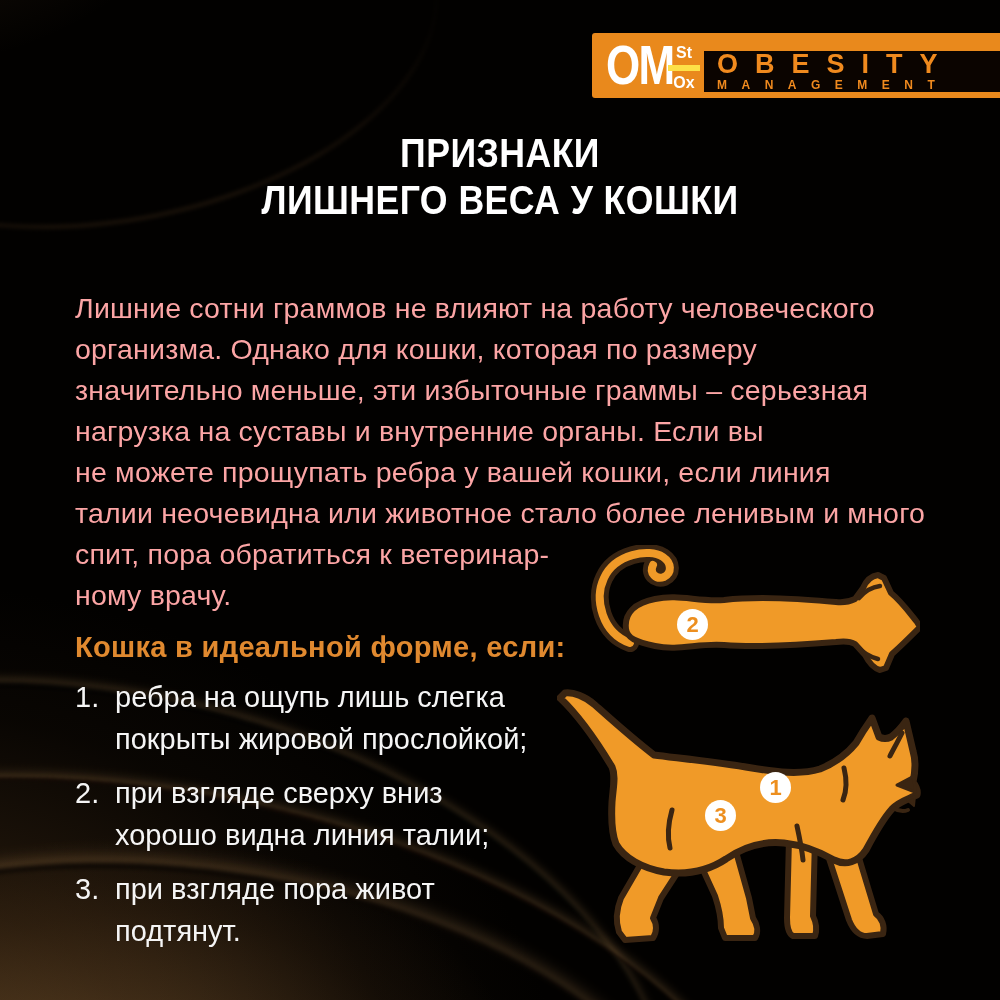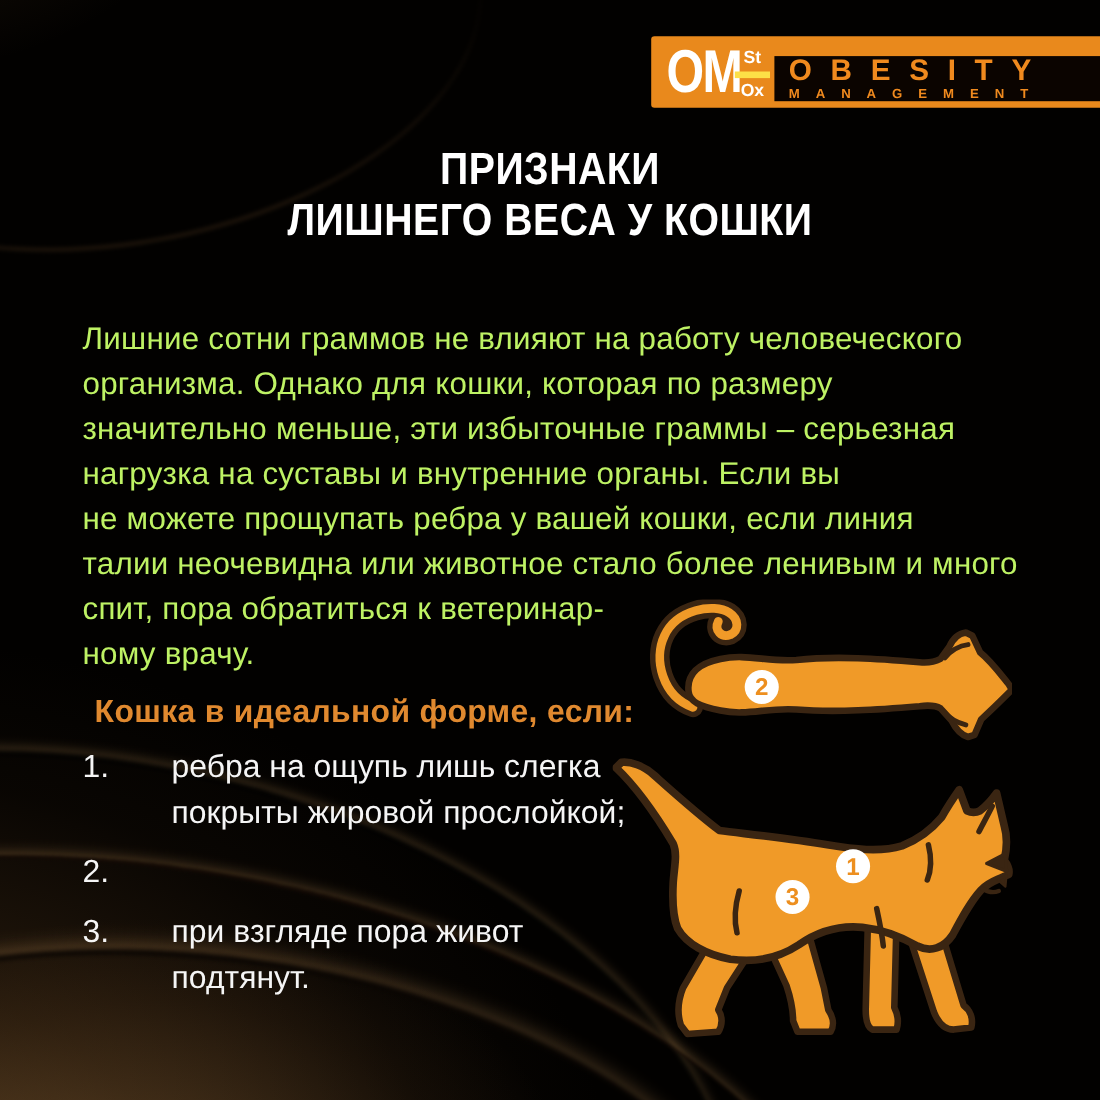--- a/index.html
+++ b/index.html
@@ -33,29 +33,29 @@
   .frac .fb{display:block;padding-top:2px;}
   .logo-black{position:absolute;left:112px;top:6px;right:4px;bottom:6px;background:#0B0400;
               display:flex;flex-direction:column;justify-content:center;padding-left:13px;box-sizing:border-box;overflow:hidden;margin-top:12px;}
   .obesity{color:#F08A1E;font-weight:700;font-size:27px;line-height:28px;letter-spacing:17px;white-space:nowrap;}
   .mgmt{color:#F08A1E;font-weight:700;font-size:12px;line-height:15px;letter-spacing:14.5px;white-space:nowrap;}
   
   .title{position:absolute;left:0;top:130px;width:1000px;text-align:center;color:#FFFFFF;
          font-weight:700;font-size:41px;line-height:47px;letter-spacing:0.5px;
          transform:scaleX(0.87);transform-origin:center top;}
   
-  .intro{position:absolute;left:75px;top:288px;width:900px;color:#bef264;
+  .intro{position:absolute;left:75px;top:288px;width:900px;color:#fca5a5;
          font-size:28.5px;line-height:41px;letter-spacing:0.2px;white-space:pre;}
   
-  .heading{position:absolute;left:86px;top:631px;color:#E0892F;font-weight:700;
+  .heading{position:absolute;left:75px;top:631px;color:#E0892F;font-weight:700;
            font-size:29px;letter-spacing:0.3px;}
   .list{position:absolute;left:75px;top:676px;width:500px;color:#F5F5F5;font-size:29px;line-height:42px;}
   .item{display:flex;margin-bottom:12px;}
   .item .num{width:40px;flex:none;}
-  .item .txt{white-space:pre;margin-left:41px;}
+  .item .txt{white-space:pre;}
   
   .cat-top{position:absolute;left:590px;top:545px;width:330px;height:130px;}
   .cat-side{position:absolute;left:557px;top:688px;width:430px;height:310px;}
   
   .badge{position:absolute;width:31px;height:31px;border-radius:50%;background:#FFFFFF;
          color:#ED8F1F;font-weight:700;font-size:22px;display:flex;align-items:center;
          justify-content:center;line-height:1;}
   .b2{left:677px;top:609px;}
   .b1{left:760px;top:772px;}
   .b3{left:705px;top:800px;}
@@ -99,20 +99,22 @@
 
   <div class="heading">Кошка в идеальной форме, если:</div>
   <div class="list">
     <div class="item">
       <div class="num">1.</div>
       <div class="txt">ребра на ощупь лишь слегка
 покрыты жировой прослойкой;</div>
     </div>
     <div class="item">
       <div class="num">2.</div>
+      <div class="txt">при взгляде сверху вниз
+хорошо видна линия талии;</div>
     </div>
     <div class="item">
       <div class="num">3.</div>
       <div class="txt">при взгляде пора живот
 подтянут.</div>
     </div>
   </div>
 
   <svg class="cat-top" viewBox="0 0 330 130">
     <g>

